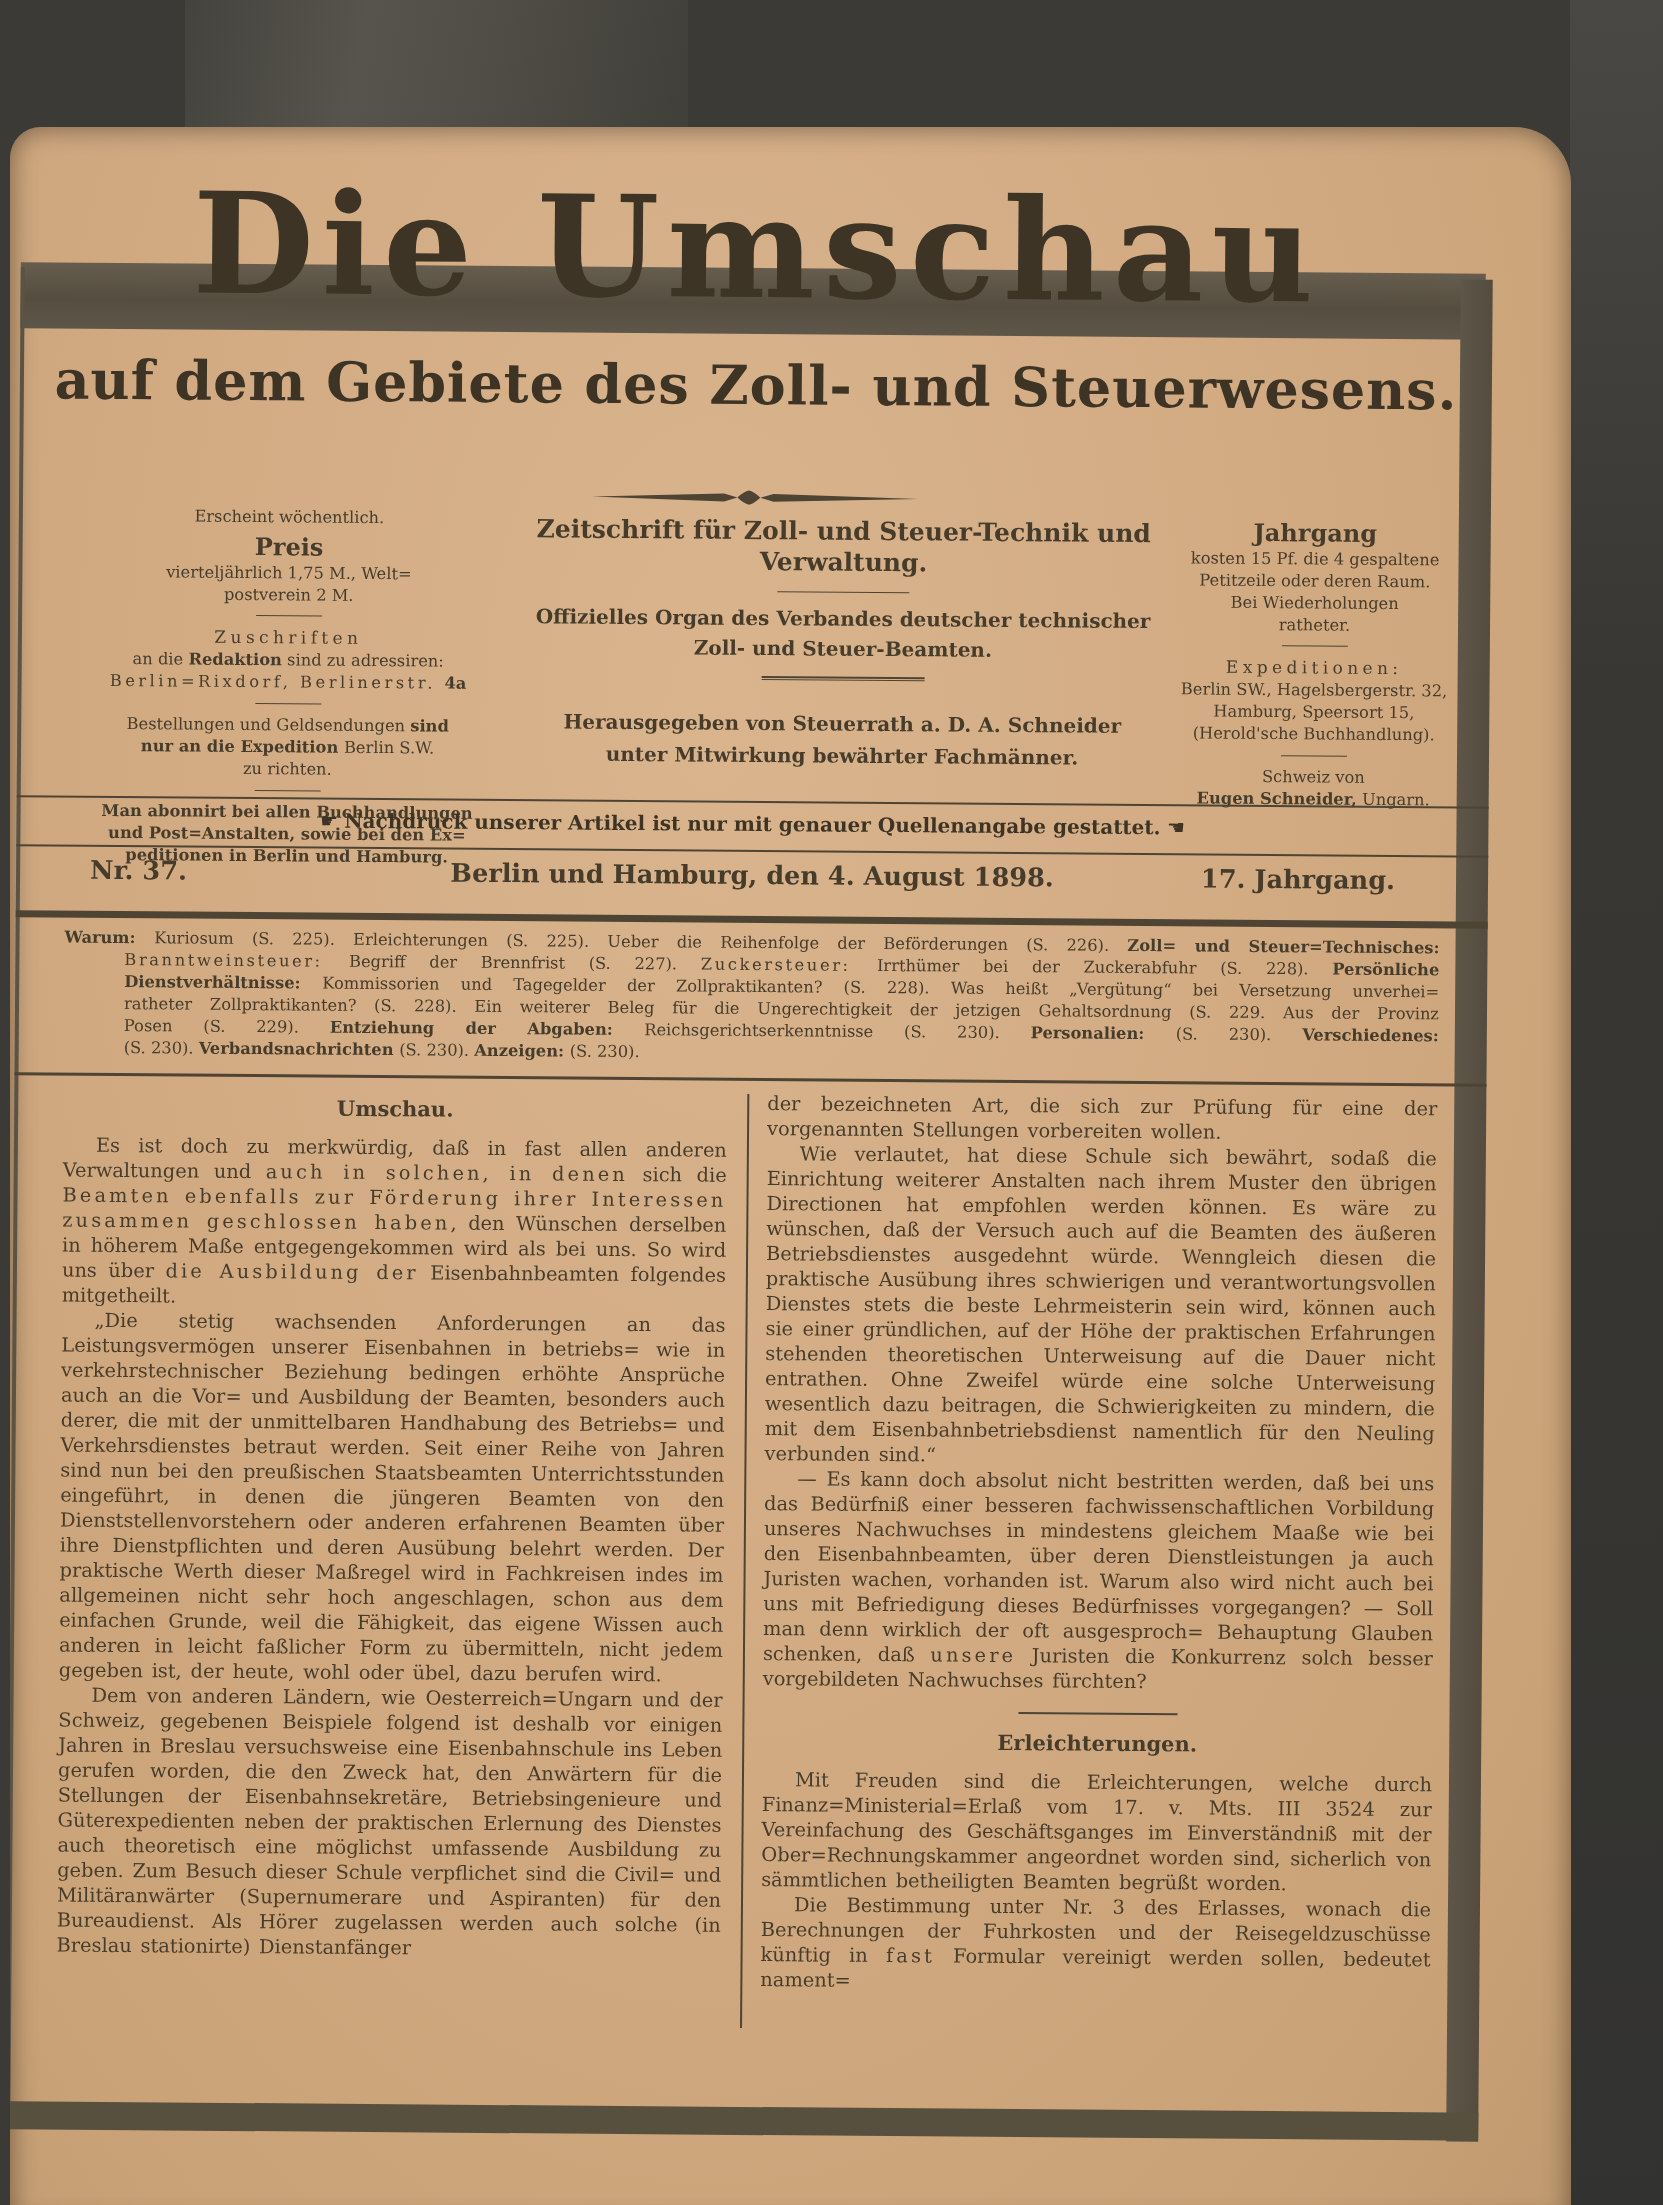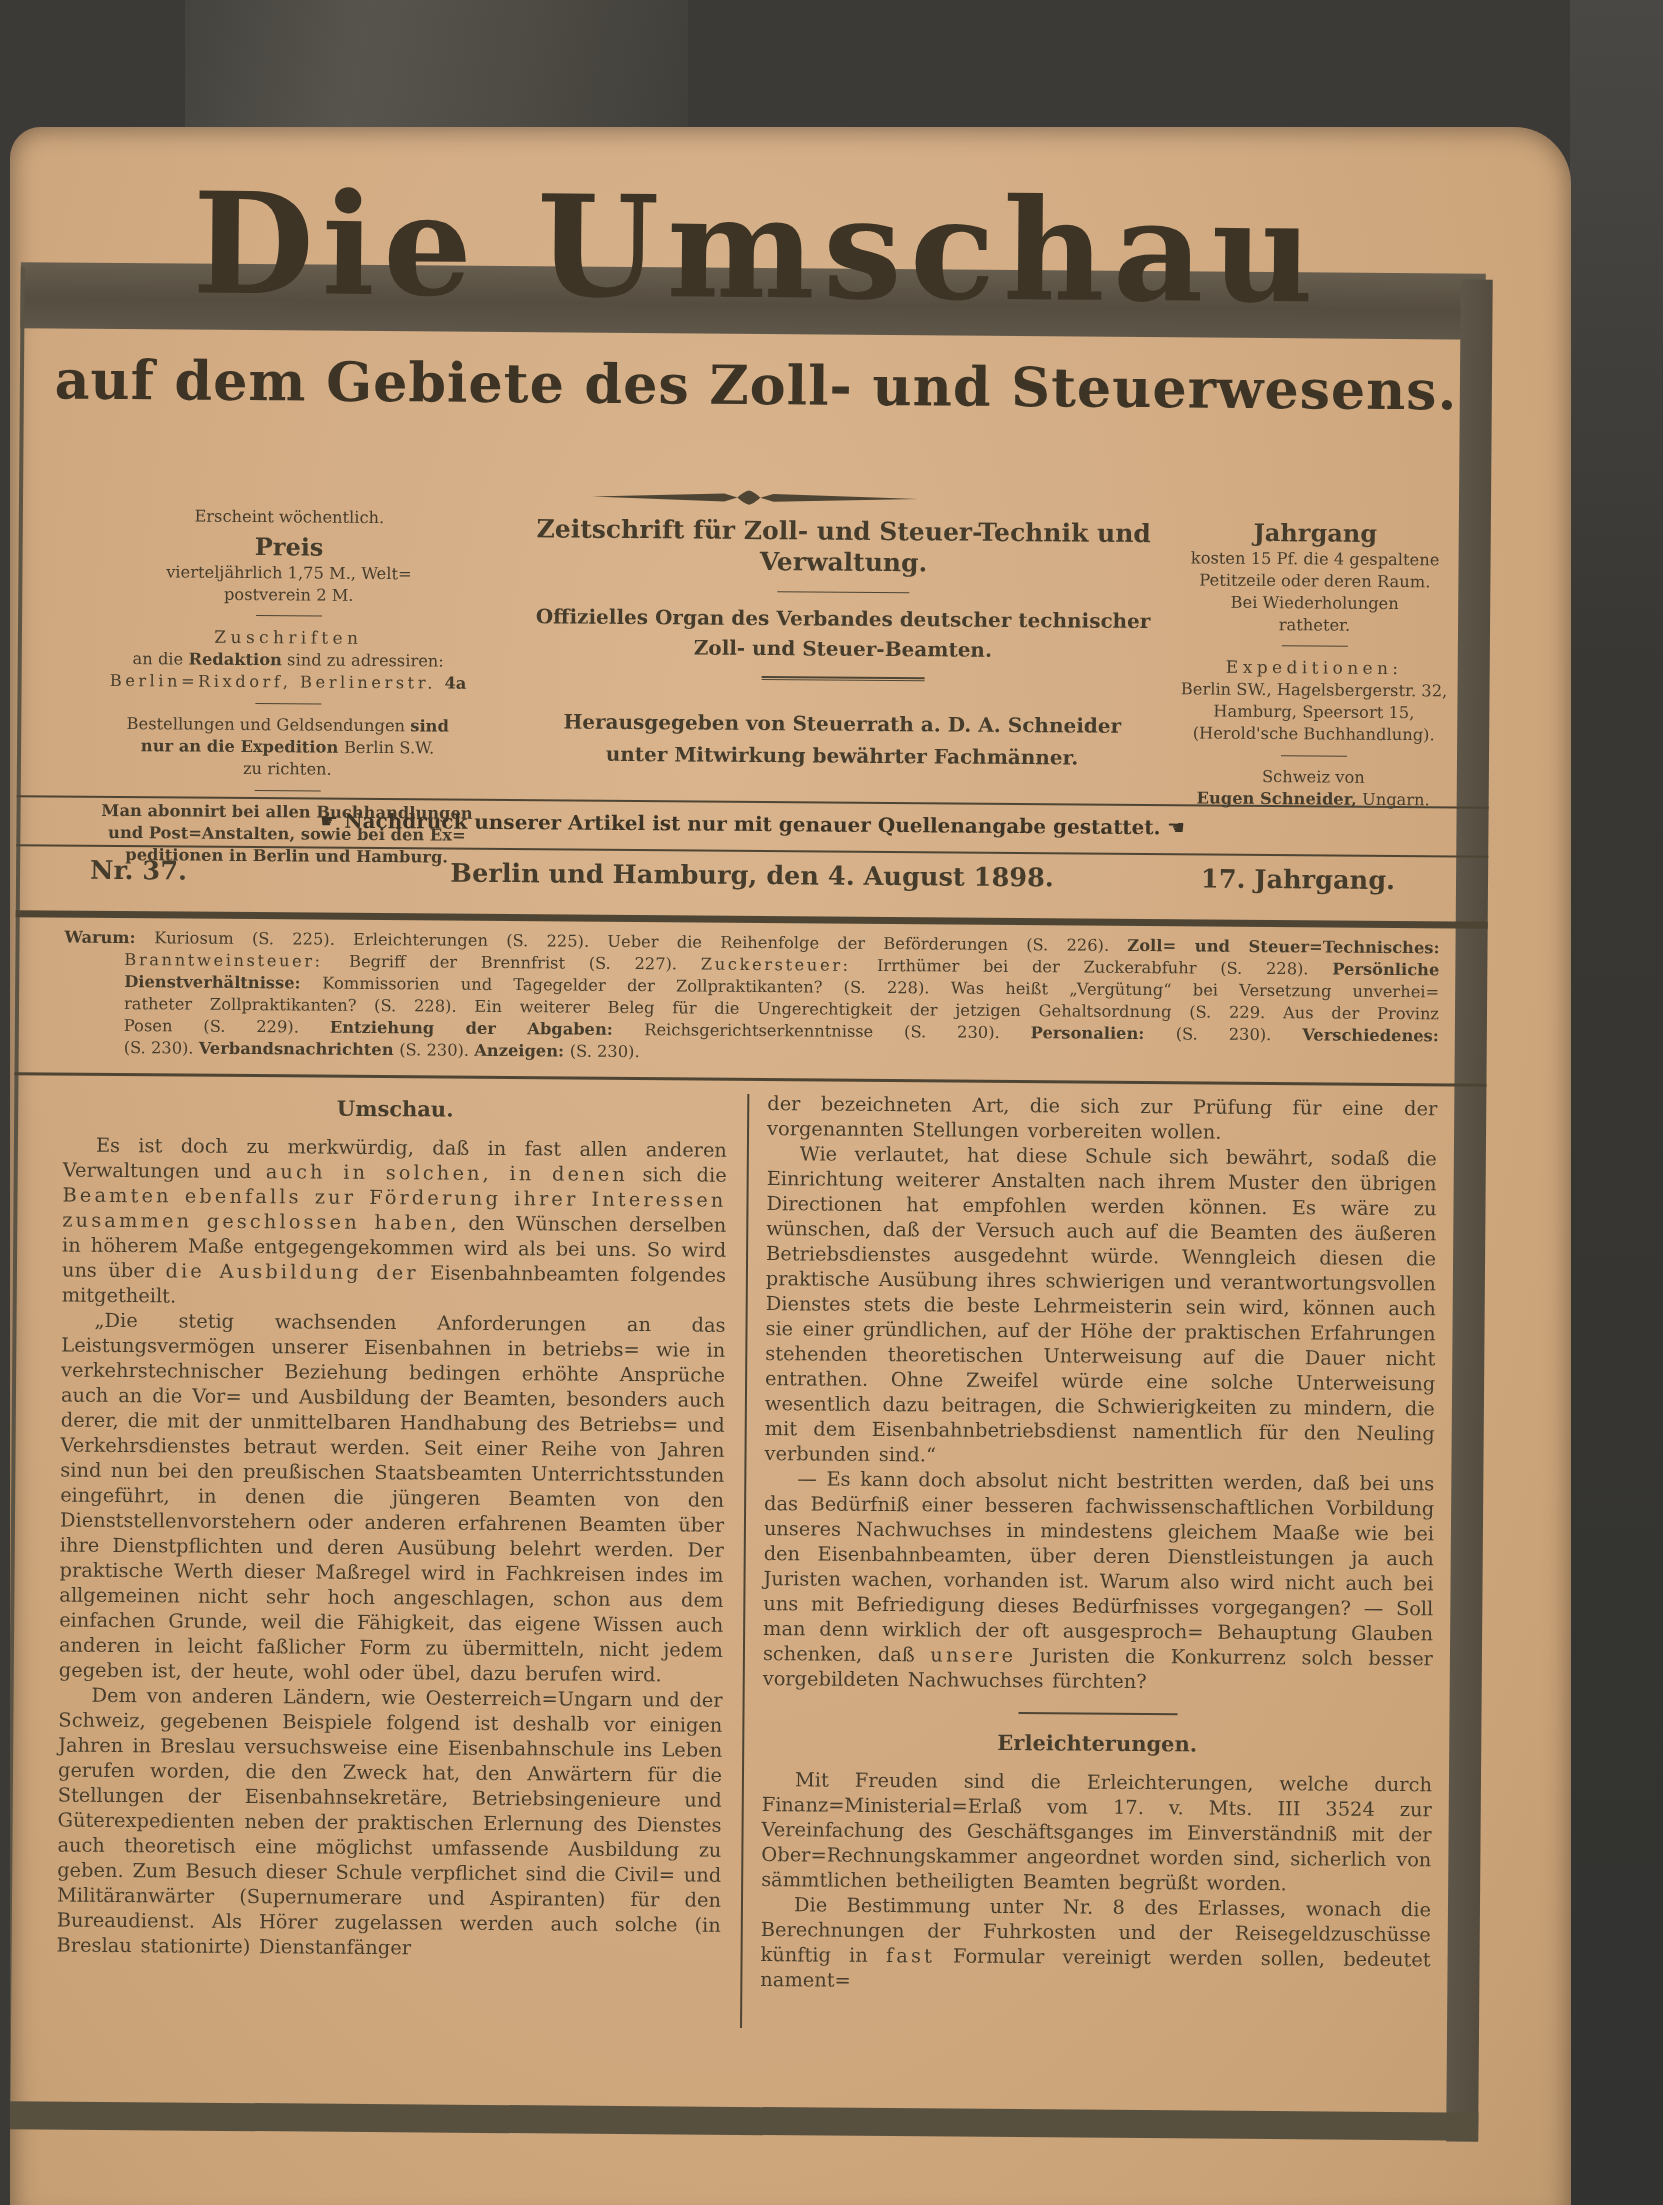--- a/index.html
+++ b/index.html
@@ -184,19 +184,19 @@
           <div class="blk-p"><span>Dem von anderen Ländern, wie Oesterreich=Ungarn und der Schweiz, gegebenen Beispiele folgend ist deshalb vor einigen Jahren in Breslau versuchsweise eine Eisenbahnschule ins Leben gerufen worden, die den Zweck hat, den Anwärtern für die Stellungen der Eisenbahnsekretäre, Betriebsingenieure und Güterexpedienten neben der praktischen Erlernung des Dienstes auch theoretisch eine möglichst umfassende Ausbildung zu geben. Zum Besuch dieser Schule verpflichet sind die Civil= und Militäranwärter (Supernumerare und Aspiranten) für den Bureaudienst. Als Hörer zugelassen werden auch solche (in Breslau stationirte) Dienstanfänger</span></div>
         </div>
       <div class="col-divider"></div>
       <div class="col col-right">
           <div class="blk-p0"><span>der bezeichneten Art, die sich zur Prüfung für eine der vorgenannten Stellungen vorbereiten wollen.</span></div>
           <div class="blk-p"><span>Wie verlautet, hat diese Schule sich bewährt, sodaß die Einrichtung weiterer Anstalten nach ihrem Muster den übrigen Directionen hat empfohlen werden können. Es wäre zu wünschen, daß der Versuch auch auf die Beamten des äußeren Betriebsdienstes ausgedehnt würde. Wenngleich diesen die praktische Ausübung ihres schwierigen und verantwortungsvollen Dienstes stets die beste Lehrmeisterin sein wird, können auch sie einer gründlichen, auf der Höhe der praktischen Erfahrungen stehenden theoretischen Unterweisung auf die Dauer nicht entrathen. Ohne Zweifel würde eine solche Unterweisung wesentlich dazu beitragen, die Schwierigkeiten zu mindern, die mit dem Eisenbahnbetriebsdienst namentlich für den Neuling verbunden sind.“</span></div>
           <div class="blk-p"><span>— Es kann doch absolut nicht bestritten werden, daß bei uns das Bedürfniß einer besseren fachwissenschaftlichen Vorbildung unseres Nachwuchses in mindestens gleichem Maaße wie bei den Eisenbahnbeamten, über deren Dienstleistungen ja auch Juristen wachen, vorhanden ist. Warum also wird nicht auch bei uns mit Befriedigung dieses Bedürfnisses vorgegangen? — Soll man denn wirklich der oft ausgesproch= Behauptung Glauben schenken, daß </span><span class="sp">unsere</span><span> Juristen die Konkurrenz solch besser vorgebildeten Nachwuchses fürchten?</span></div>
           <div class="blk-r"></div>
           <div class="blk-head"><span class="b">Erleichterungen.</span></div>
           <div class="blk-p"><span>Mit Freuden sind die Erleichterungen, welche durch Finanz=Ministerial=Erlaß vom 17. v. Mts. III 3524 zur Vereinfachung des Geschäftsganges im Einverständniß mit der Ober=Rechnungskammer angeordnet worden sind, sicherlich von sämmtlichen betheiligten Beamten begrüßt worden.</span></div>
-          <div class="blk-p"><span>Die Bestimmung unter Nr. 8 des Erlasses, wonach die Berechnungen der Fuhrkosten und der Reisegeldzuschüsse künftig in </span><span class="sp">fast</span><span> Formular vereinigt werden sollen, bedeutet nament=</span></div>
+          <div class="blk-p"><span>Die Bestimmung unter Nr. 3 des Erlasses, wonach die Berechnungen der Fuhrkosten und der Reisegeldzuschüsse künftig in </span><span class="sp">fast</span><span> Formular vereinigt werden sollen, bedeutet nament=</span></div>
         </div>
 
     </div>
   </div>
 </div>
 
 
 </body></html>

